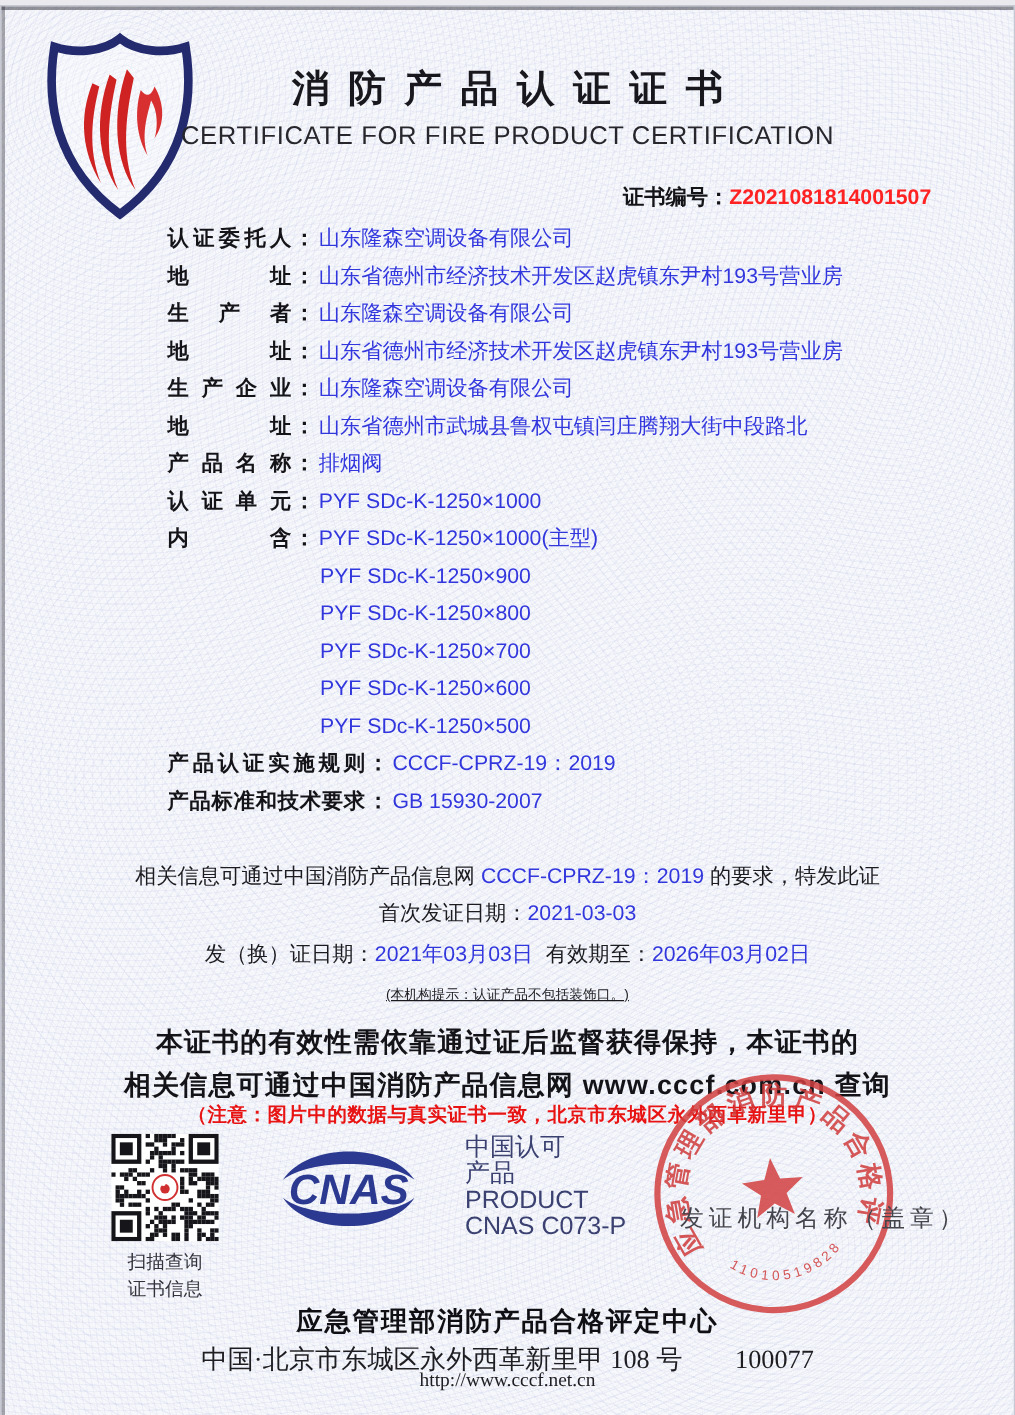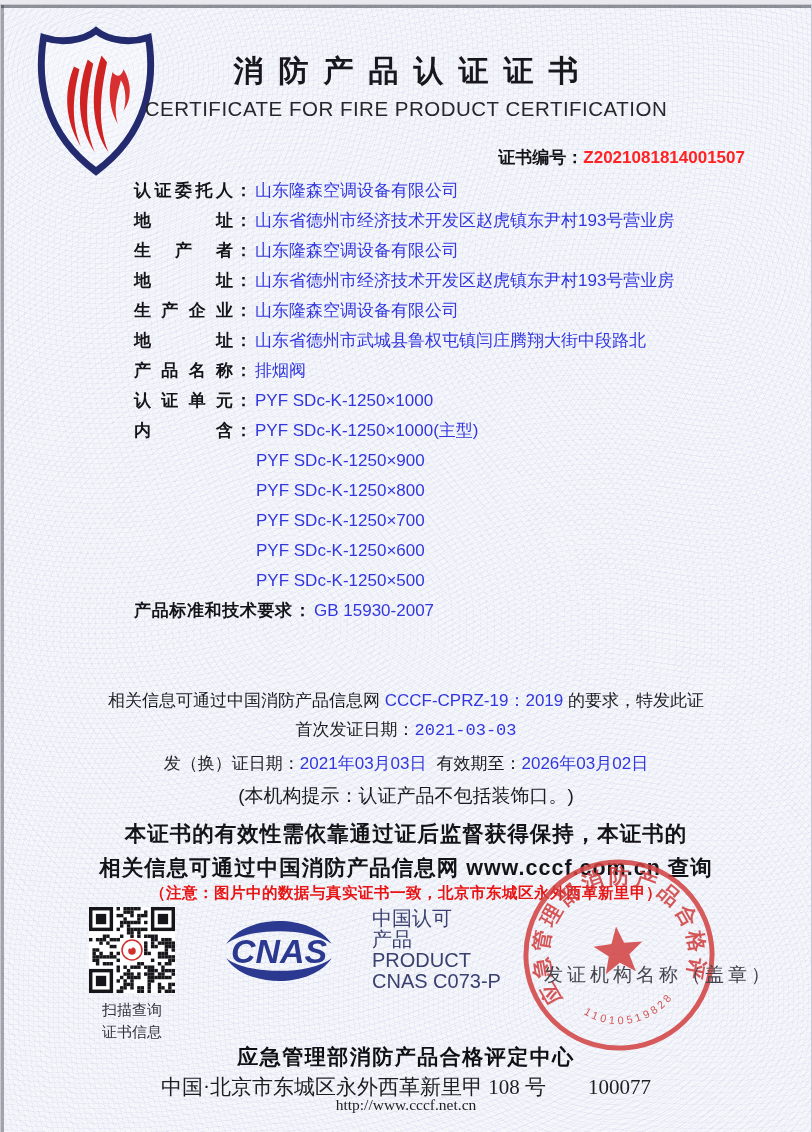--- a/index.html
+++ b/index.html
@@ -30,23 +30,23 @@
   .body-block{position:absolute;top:171px;left:133px;right:30px;}
   .row{line-height:30px;font-size:17px;white-space:nowrap;}
   .flabel{display:inline-block;width:99px;text-align:justify;text-align-last:justify;font-weight:600;color:#141418;vertical-align:top;}
   .rlabel{display:inline-block;width:158px;text-align:justify;text-align-last:justify;font-weight:600;color:#141418;vertical-align:top;}
   .colon{font-weight:600;margin:0 3px 0 2px;color:#141418;}
   .val{color:#3237dd;}
   .row.cont{padding-left:122px;}
 
   .center-wrap{position:absolute;left:0;width:100%;text-align:center;}
   .statement{top:681px;font-size:17px;line-height:30px;}
-  .first-issue{top:711px;font-size:17px;line-height:30px;font-family:Liberation Mono, monospace;}
+  .first-issue{top:711px;font-size:17px;line-height:30px;}
   .issue-line{top:744px;font-size:17px;line-height:30px;}
-  .org-note{top:776px;font-size:19px;line-height:30px;color:#1b1b20;}
+  .org-note{top:776px;font-size:11px;line-height:30px;color:#1b1b20;text-decoration:underline;}
   .gap{display:inline-block;width:10px;}
 
   .notice1{top:812px;font-size:21.5px;font-weight:700;line-height:34px;color:#131318;letter-spacing:1px;}
   .notice2{top:846px;font-size:21.5px;font-weight:700;line-height:34px;color:#131318;letter-spacing:1px;}
   .red-note{top:876px;font-size:15.5px;font-weight:700;color:#e81414;line-height:24px;letter-spacing:.5px;}
 
   .qr{position:absolute;left:88px;top:902px;width:86px;height:86px;}
   .qr-caption{position:absolute;left:72px;top:994px;width:118px;text-align:center;
     font-size:15px;line-height:22px;color:#33333c;}
 
@@ -96,20 +96,21 @@
         <div class="row"><span class="flabel">产品名称</span><span class="colon">：</span><span class="val">排烟阀</span></div>
         <div class="row"><span class="flabel">认证单元</span><span class="colon">：</span><span class="val">PYF SDc-K-1250×1000</span></div>
         <div class="row"><span class="flabel">内含</span><span class="colon">：</span><span class="val">PYF SDc-K-1250×1000(主型)</span></div>
         <div class="row cont"><span class="val">PYF SDc-K-1250×900</span></div>
         <div class="row cont"><span class="val">PYF SDc-K-1250×800</span></div>
         <div class="row cont"><span class="val">PYF SDc-K-1250×700</span></div>
         <div class="row cont"><span class="val">PYF SDc-K-1250×600</span></div>
         <div class="row cont"><span class="val">PYF SDc-K-1250×500</span></div>
       </div>
     <div>
+        <div class="row"><span class="rlabel">产品认证实施规则</span><span class="colon">：</span><span class="val">CCCF-CPRZ-19：2019</span></div>
         <div class="row"><span class="rlabel">产品标准和技术要求</span><span class="colon">：</span><span class="val">GB 15930-2007</span></div>
       </div>
   </div>
 
   <div class="center-wrap statement">
     <span>相关信息可通过中国消防产品信息网 </span><span class="val">CCCF-CPRZ-19：2019</span><span> 的要求，特发此证</span>
   </div>
 
   <div class="center-wrap first-issue">
     <span>首次发证日期：</span><span class="val">2021-03-03</span>

